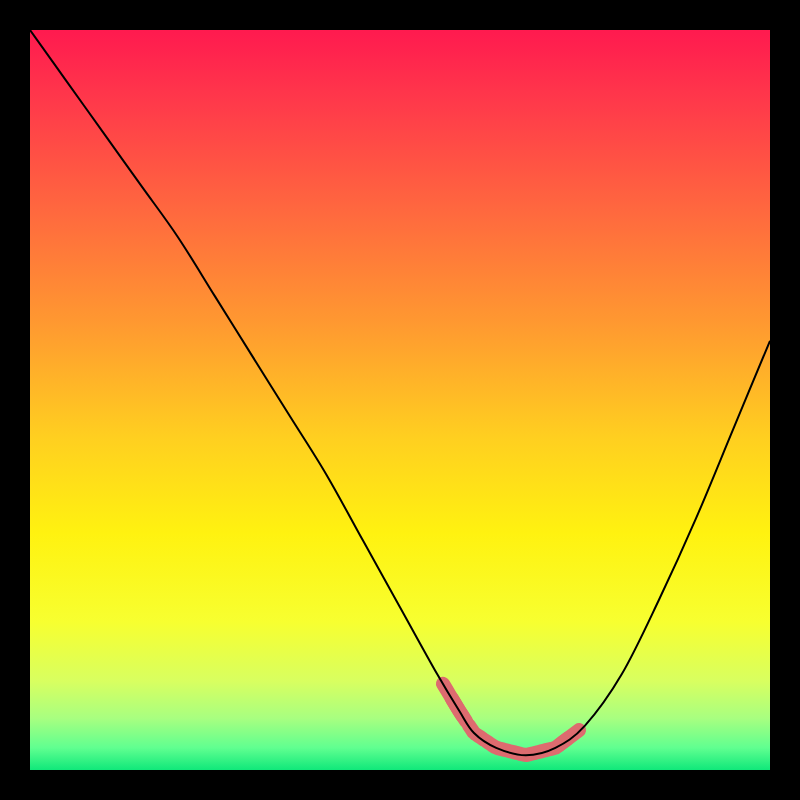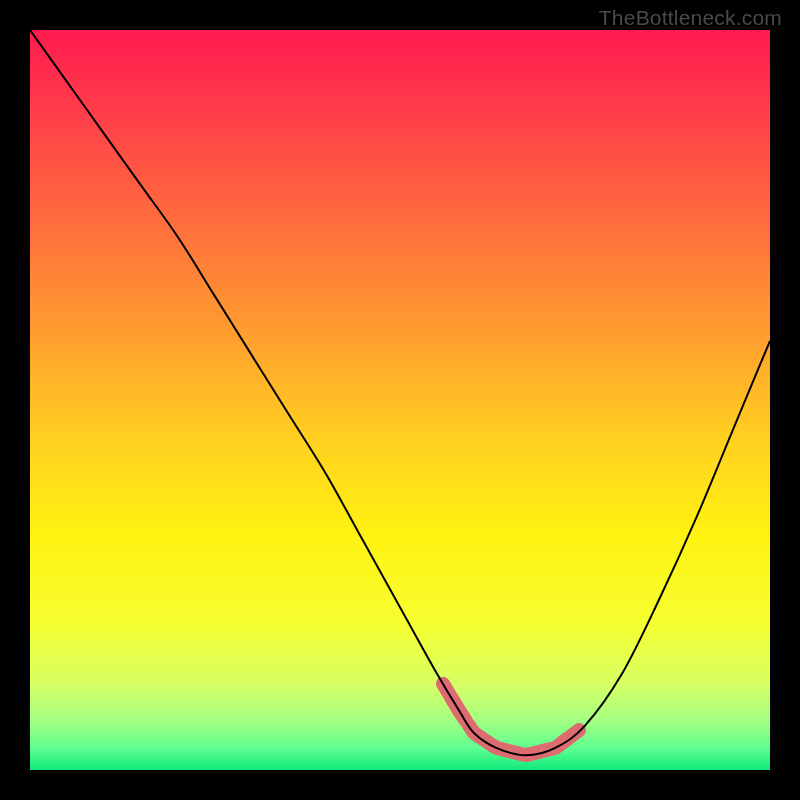--- a/index.html
+++ b/index.html
@@ -43,21 +43,20 @@
     height: 740px;
   }
   svg {
     display: block;
   }
 </style>
 </head>
 <body>
 
 <div class="outer">
-  <div class="watermark">TheBottleneck.com</div>
 
   <div class="plot-frame">
     <div class="plot-inner">
       <svg id="plot-svg" width="740" height="740" viewBox="0 0 740 740">
         <defs>
           <linearGradient id="bg-grad" x1="0" y1="0" x2="0" y2="1">
               <stop offset="0.0%" stop-color="#ff1a4f"></stop>
               <stop offset="10.0%" stop-color="#ff3a4a"></stop>
               <stop offset="25.0%" stop-color="#ff6a3e"></stop>
               <stop offset="40.0%" stop-color="#ff9a30"></stop>

